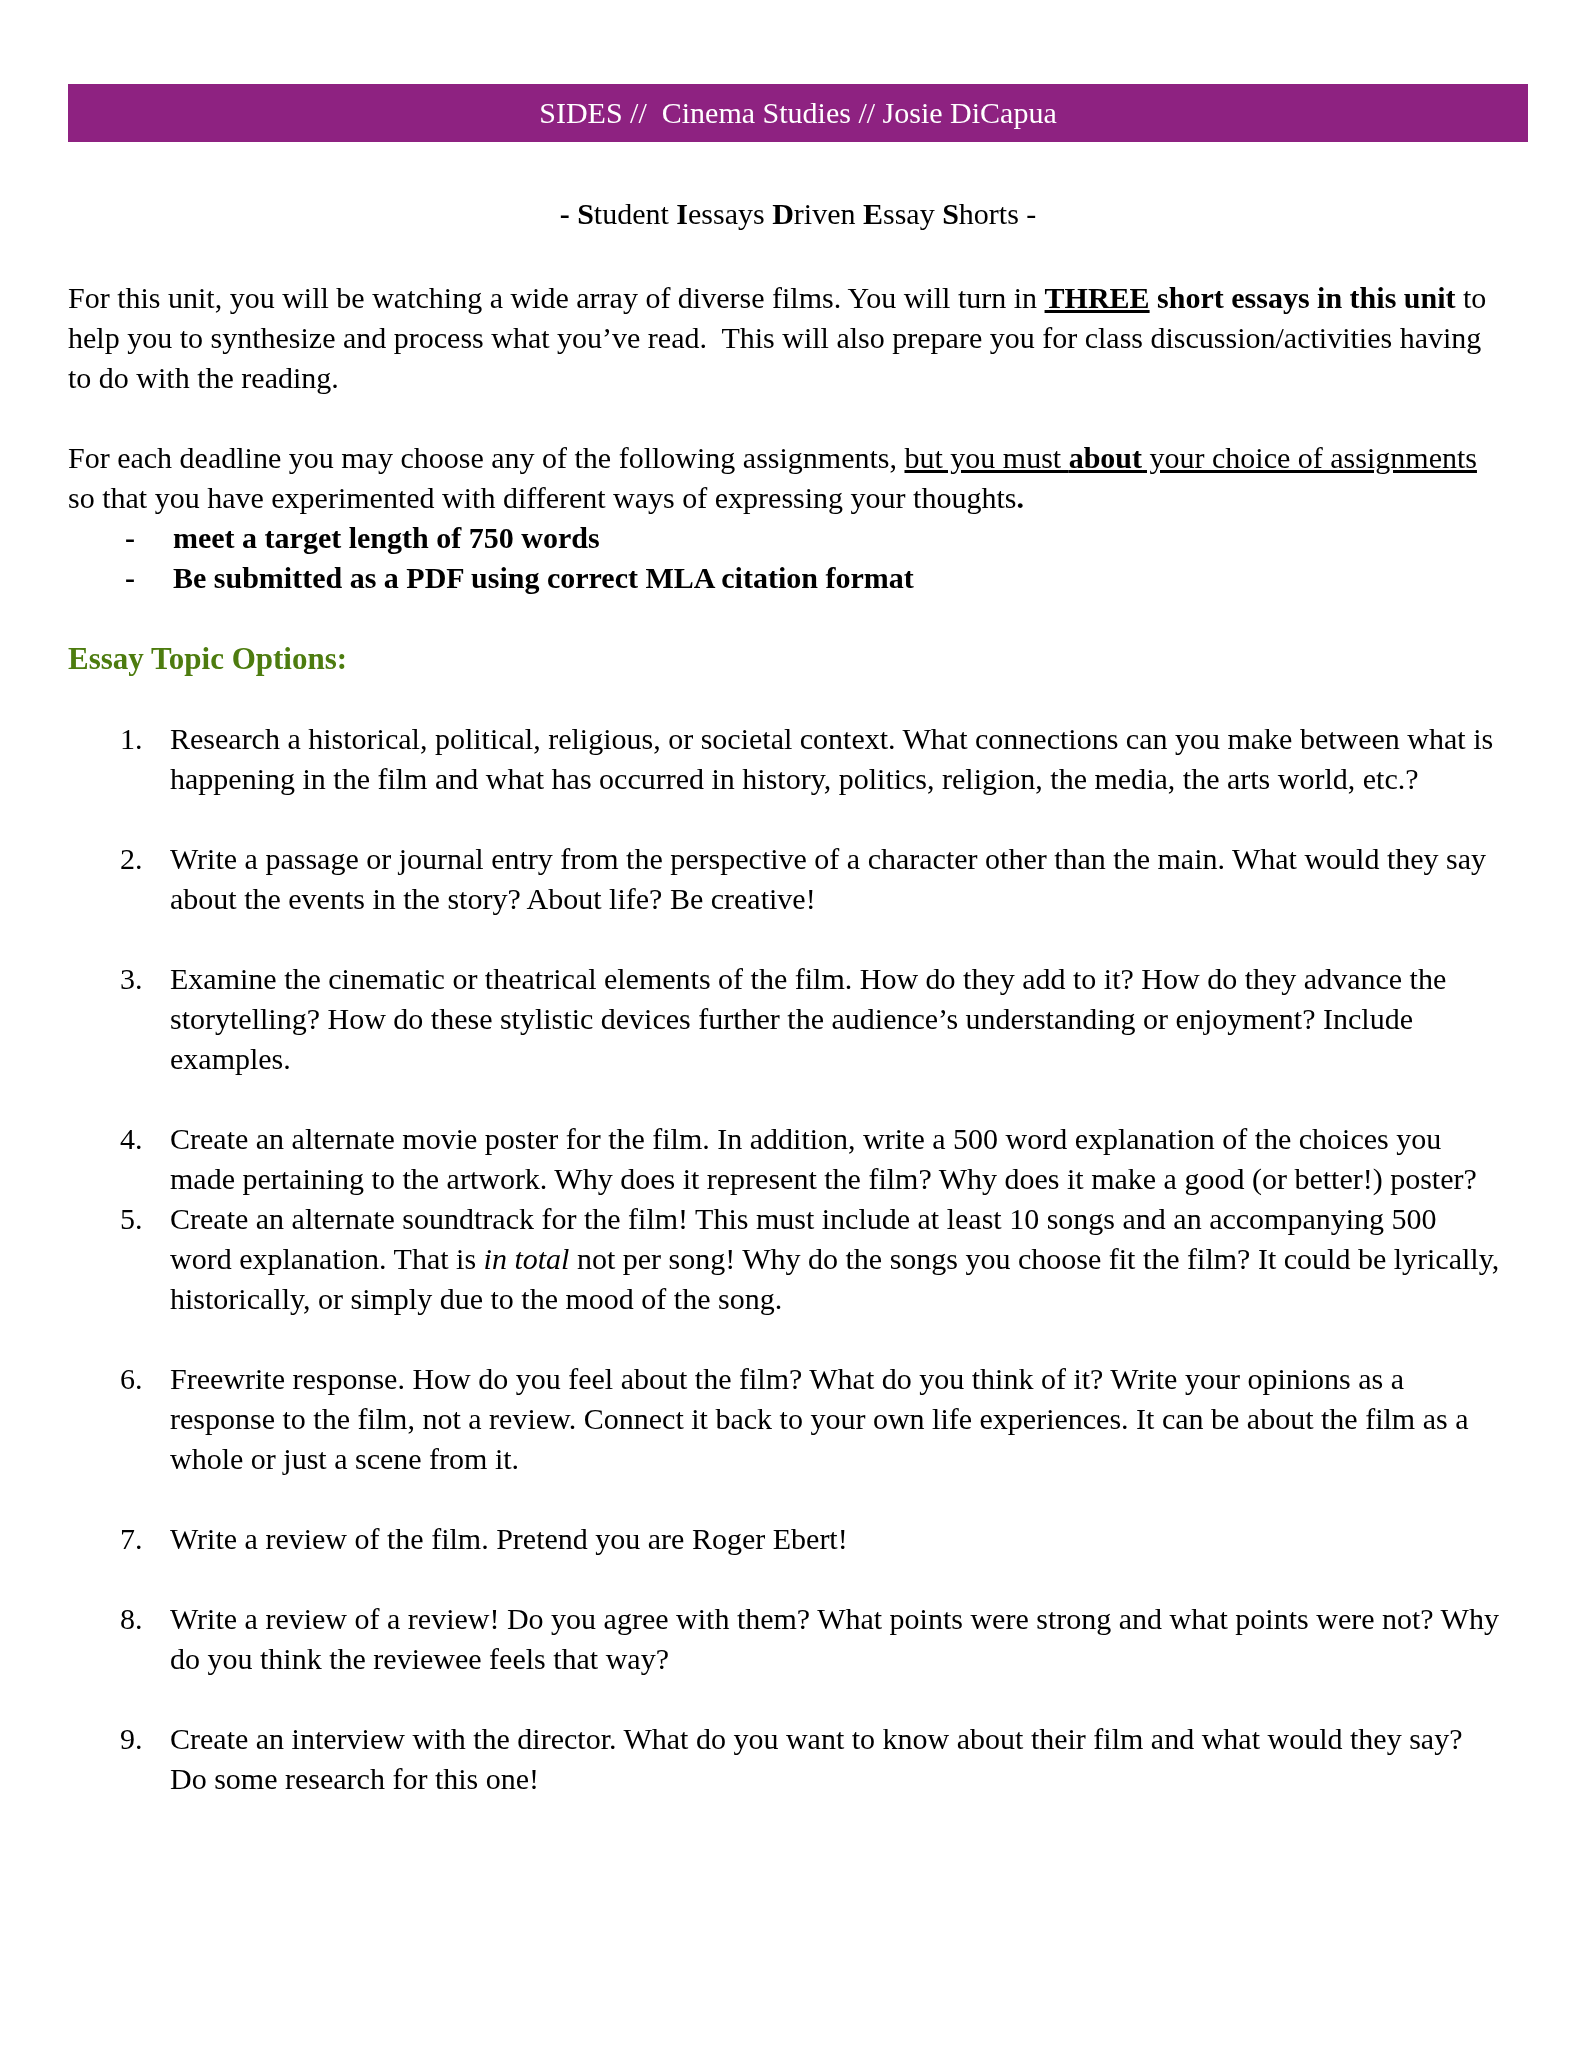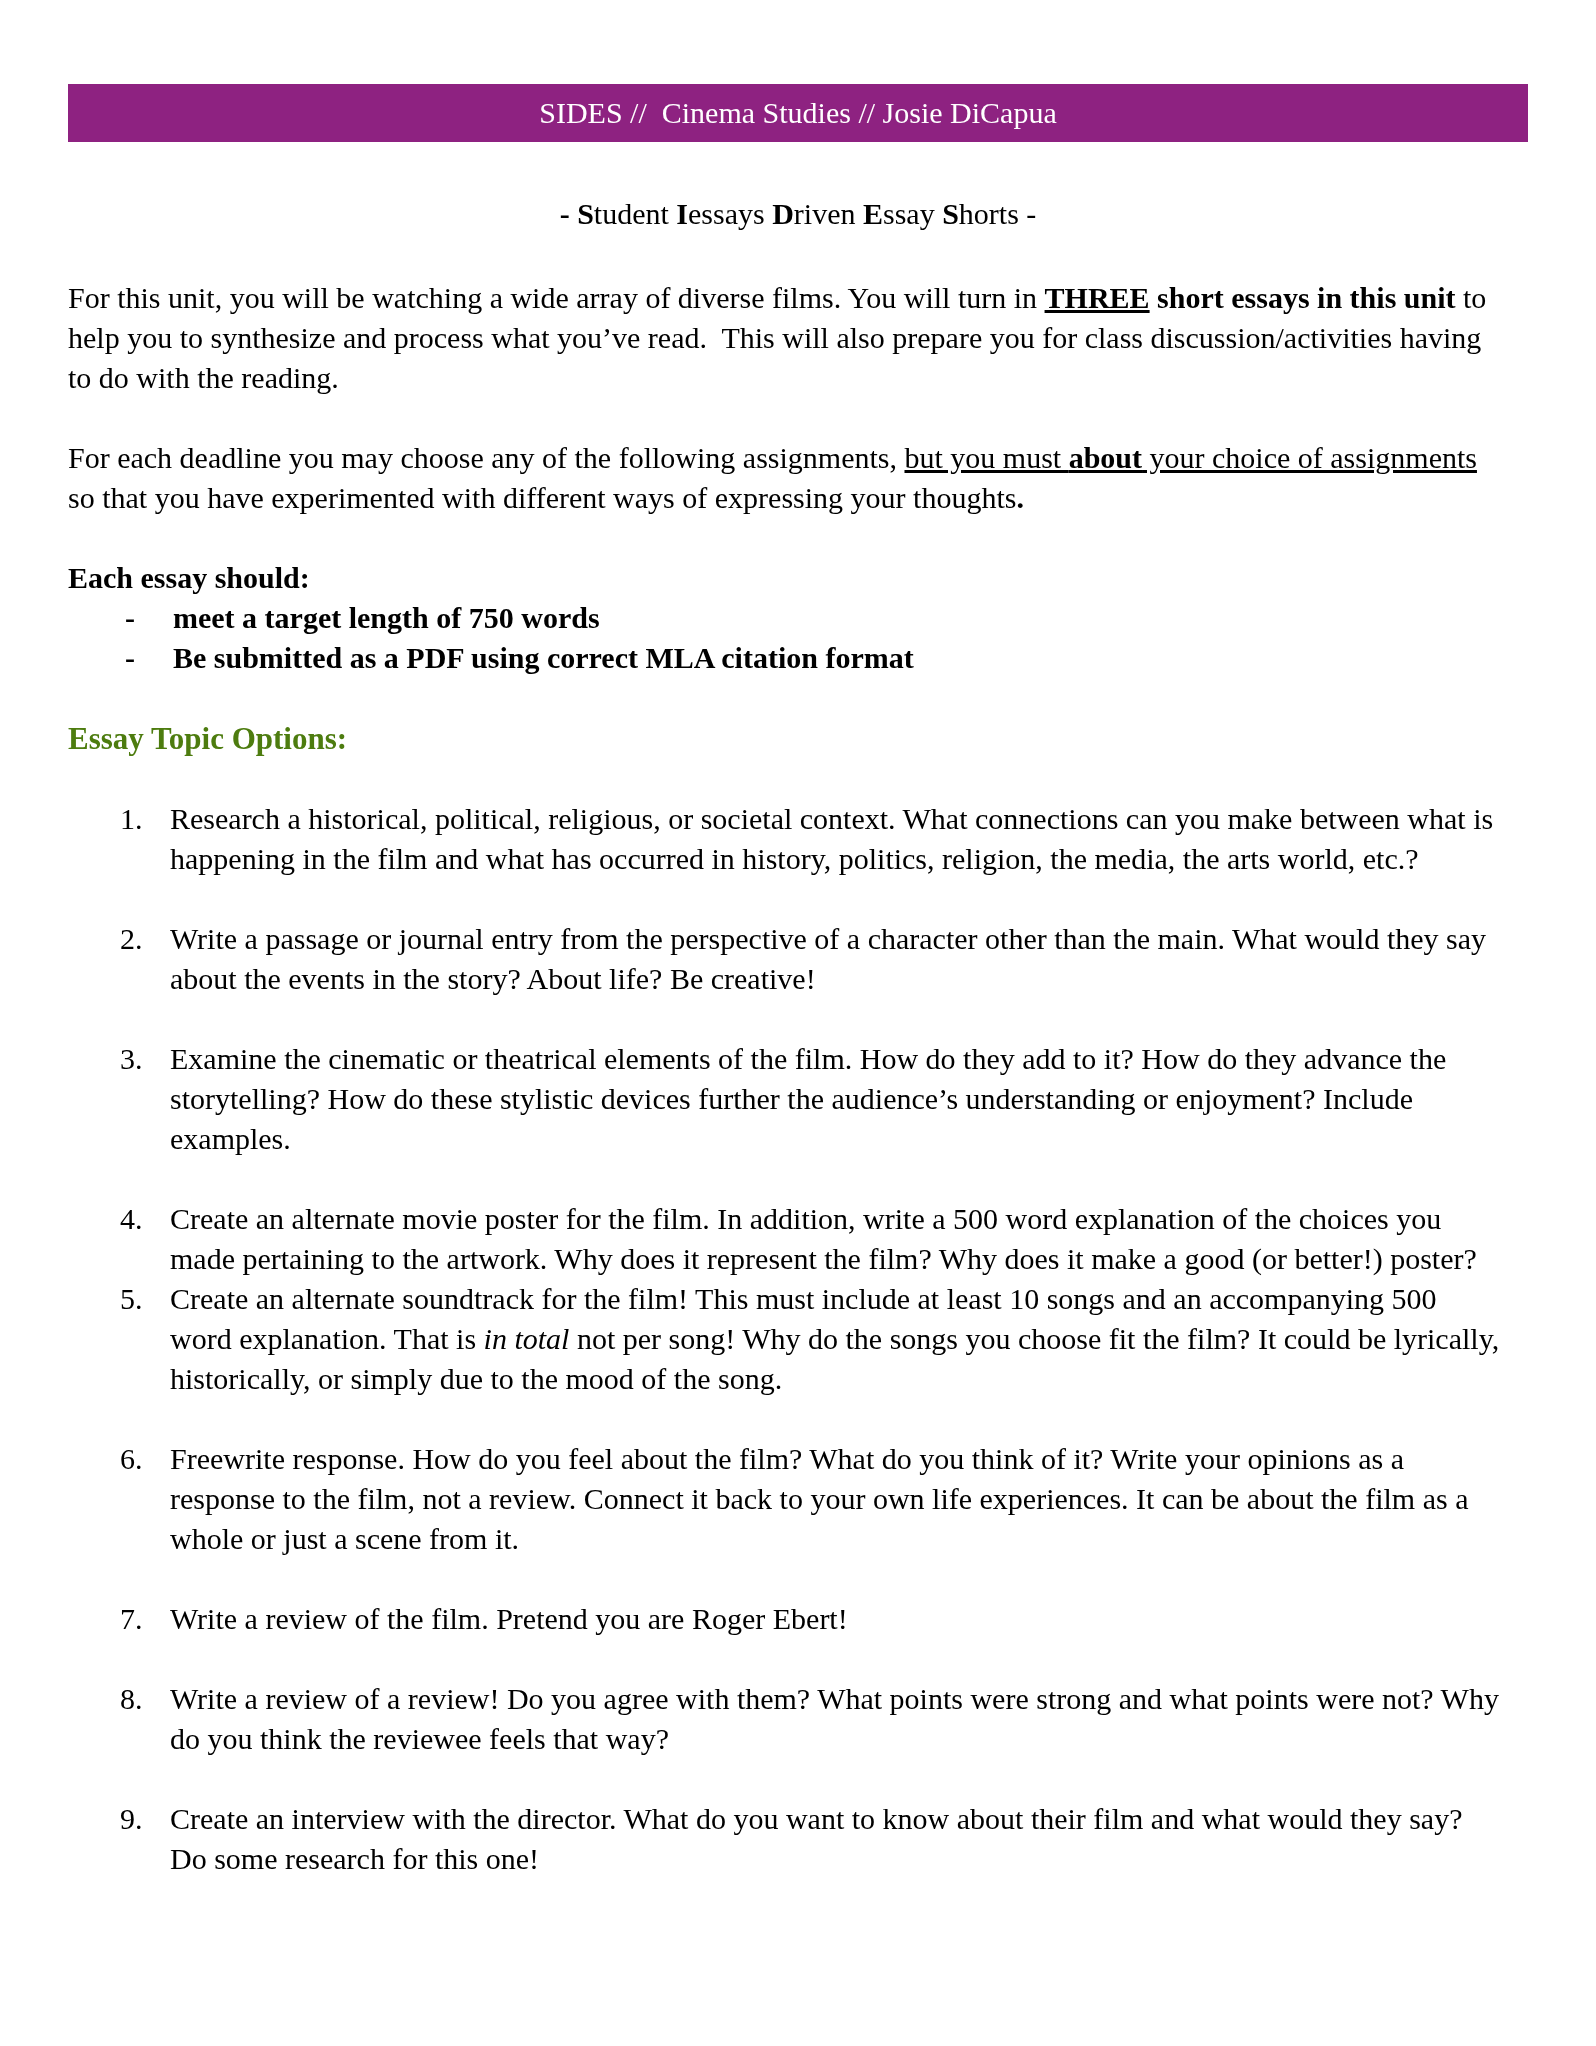--- a/index.html
+++ b/index.html
@@ -95,21 +95,20 @@
   <header class="banner" style="background: rgb(142, 34, 129); color: rgb(255, 255, 255);">
     <span>SIDES //  Cinema Studies // Josie DiCapua</span>
   </header>
 
   <h1 class="doc-title"><span class="b">- S</span><span>tudent </span><span class="b">I</span><span>essays </span><span class="b">D</span><span>riven </span><span class="b">E</span><span>ssay </span><span class="b">S</span><span>horts -</span></h1>
 
   <p class="para"><span>For this unit, you will be watching a wide array of diverse films. You will turn in </span><span class="b u">THREE</span><span class="b"> short essays in this unit</span><span> to help you to synthesize and process what you’ve read.  This will also prepare you for class discussion/activities having to do with the reading.</span></p>
 
   <p class="para"><span>For each deadline you may choose any of the following assignments, </span><span class="u">but you must </span><span class="b u">about</span><span class="u"> your choice of assignments</span><span> so that you have experimented with different ways of expressing your thoughts</span><span class="b">.</span></p>
 
-  <p class="para bold">Each essay should:</p>
 
   <ul class="dash-list">
     <li>
       <span class="dash">-</span>
       <span class="txt">meet a target length of 750 words</span>
     </li>
     <li>
       <span class="dash">-</span>
       <span class="txt">Be submitted as a PDF using correct MLA citation format</span>
     </li>

